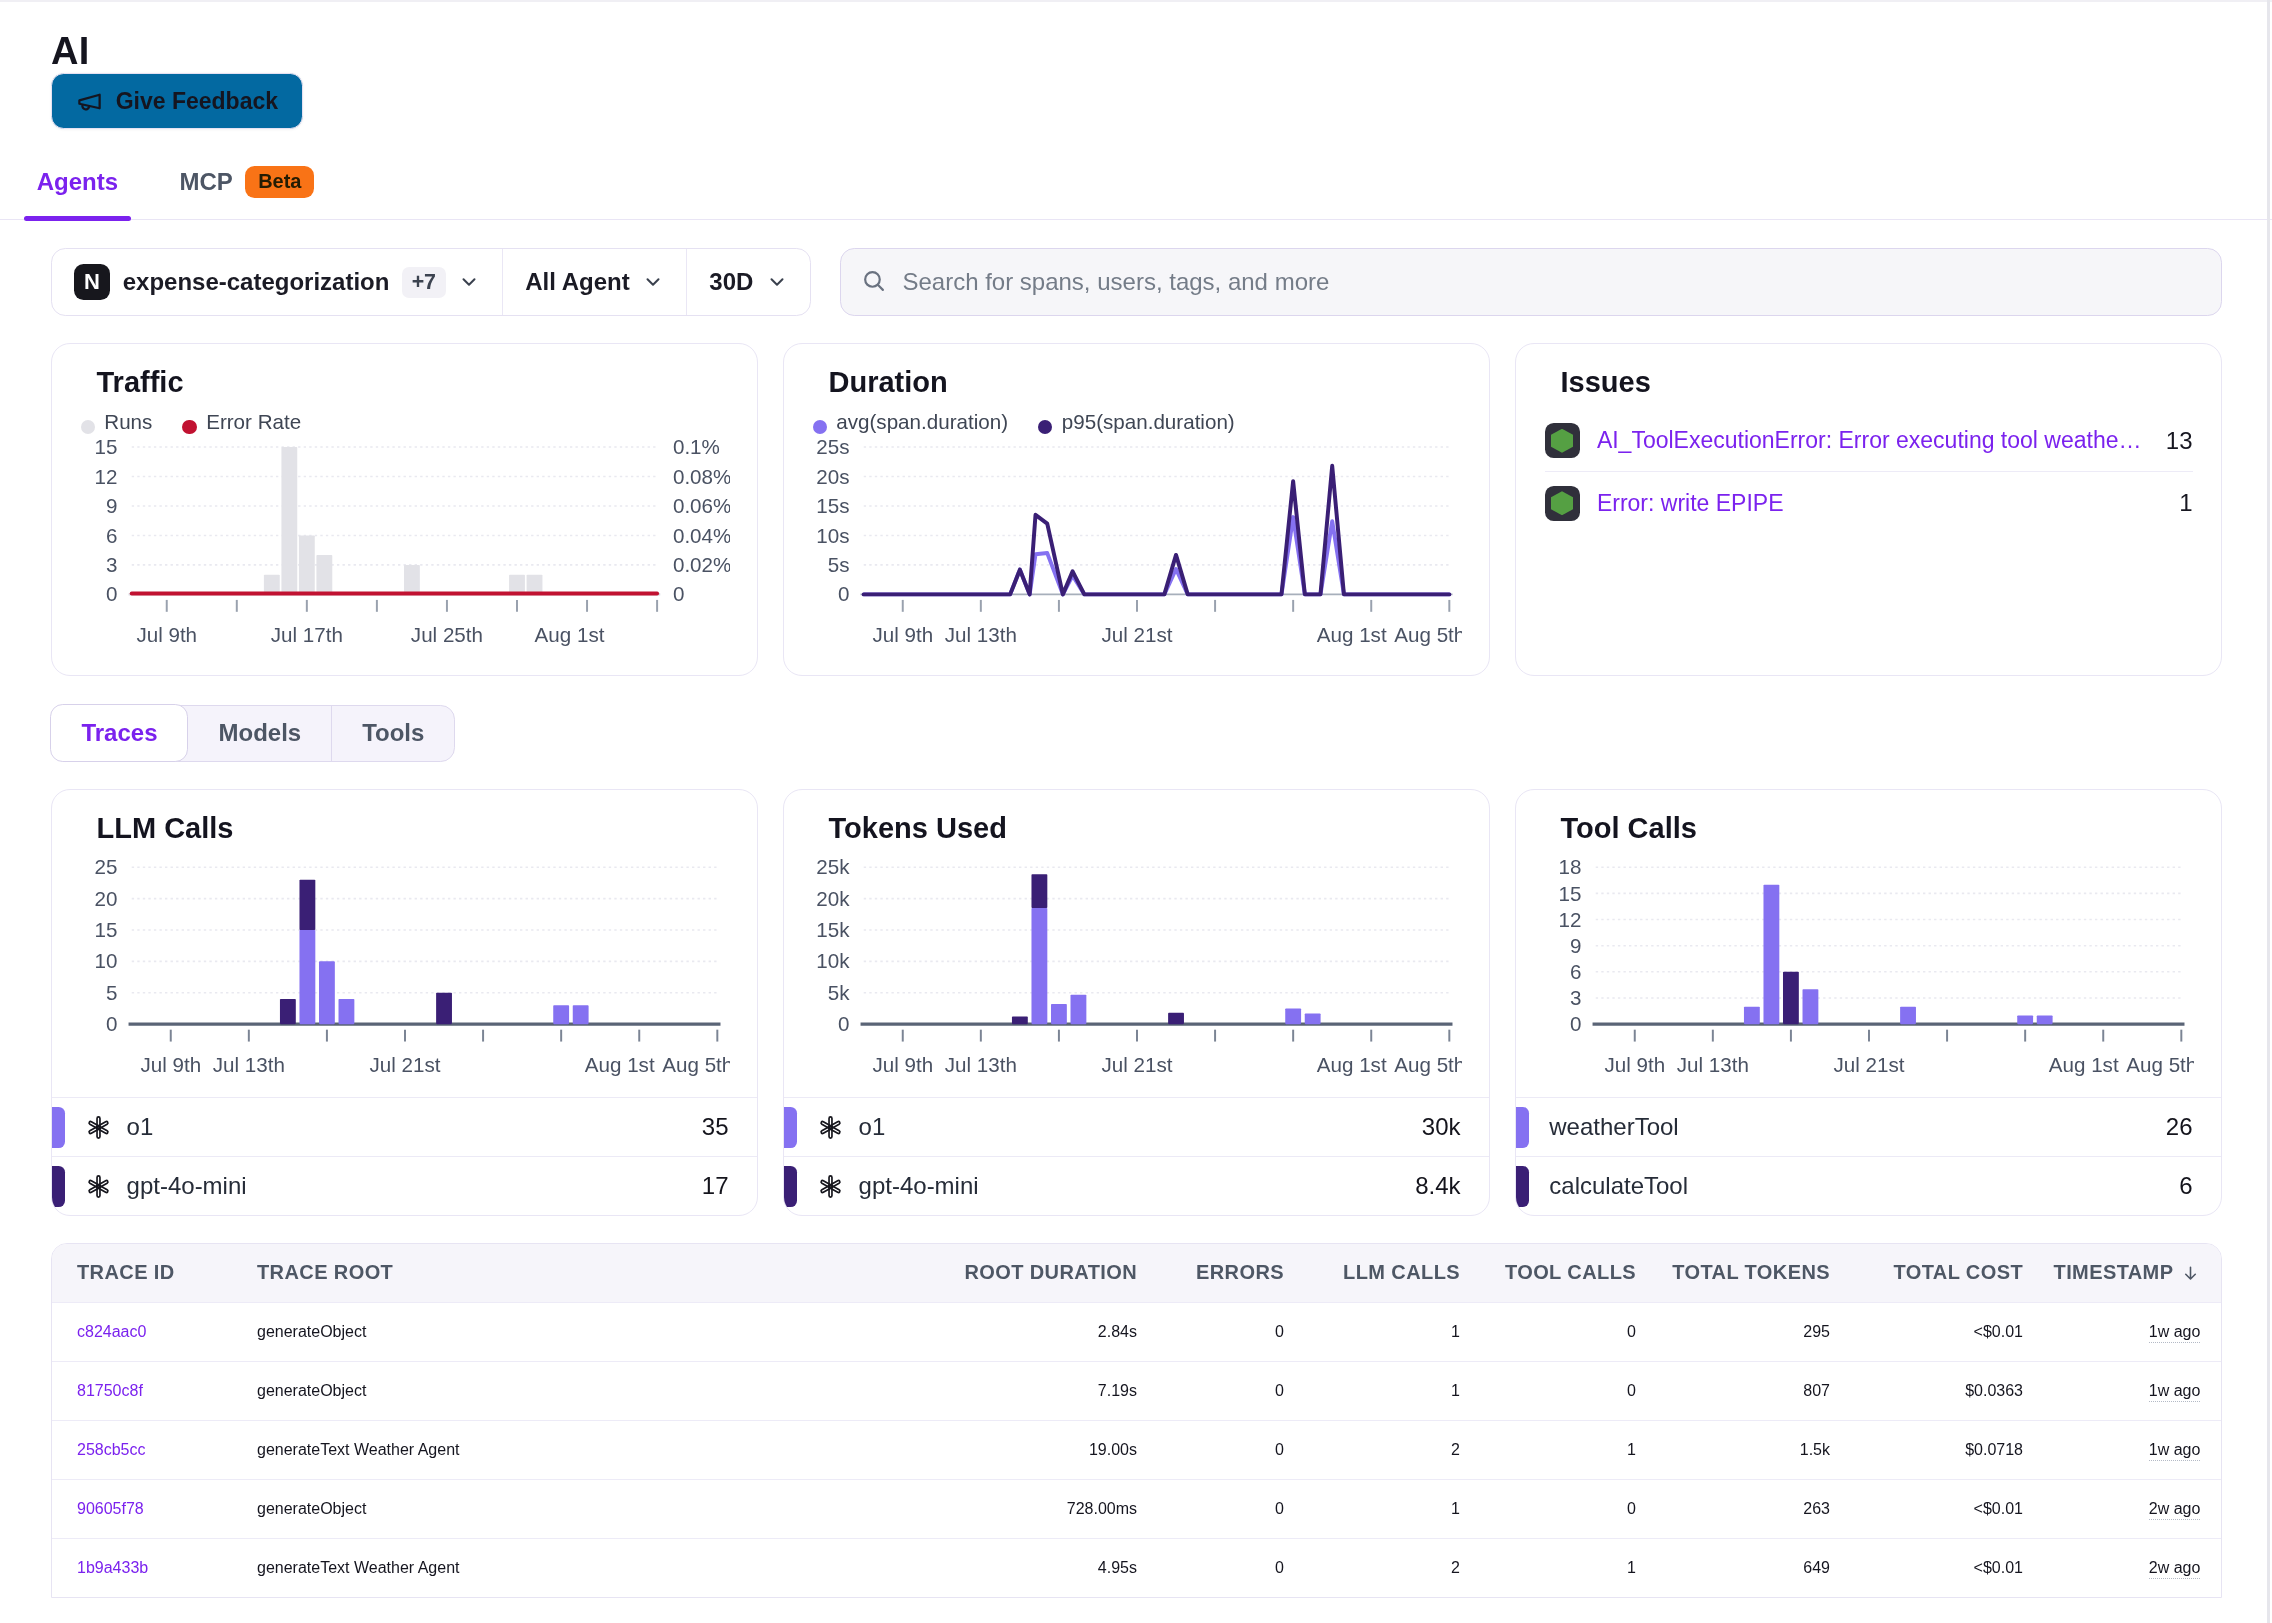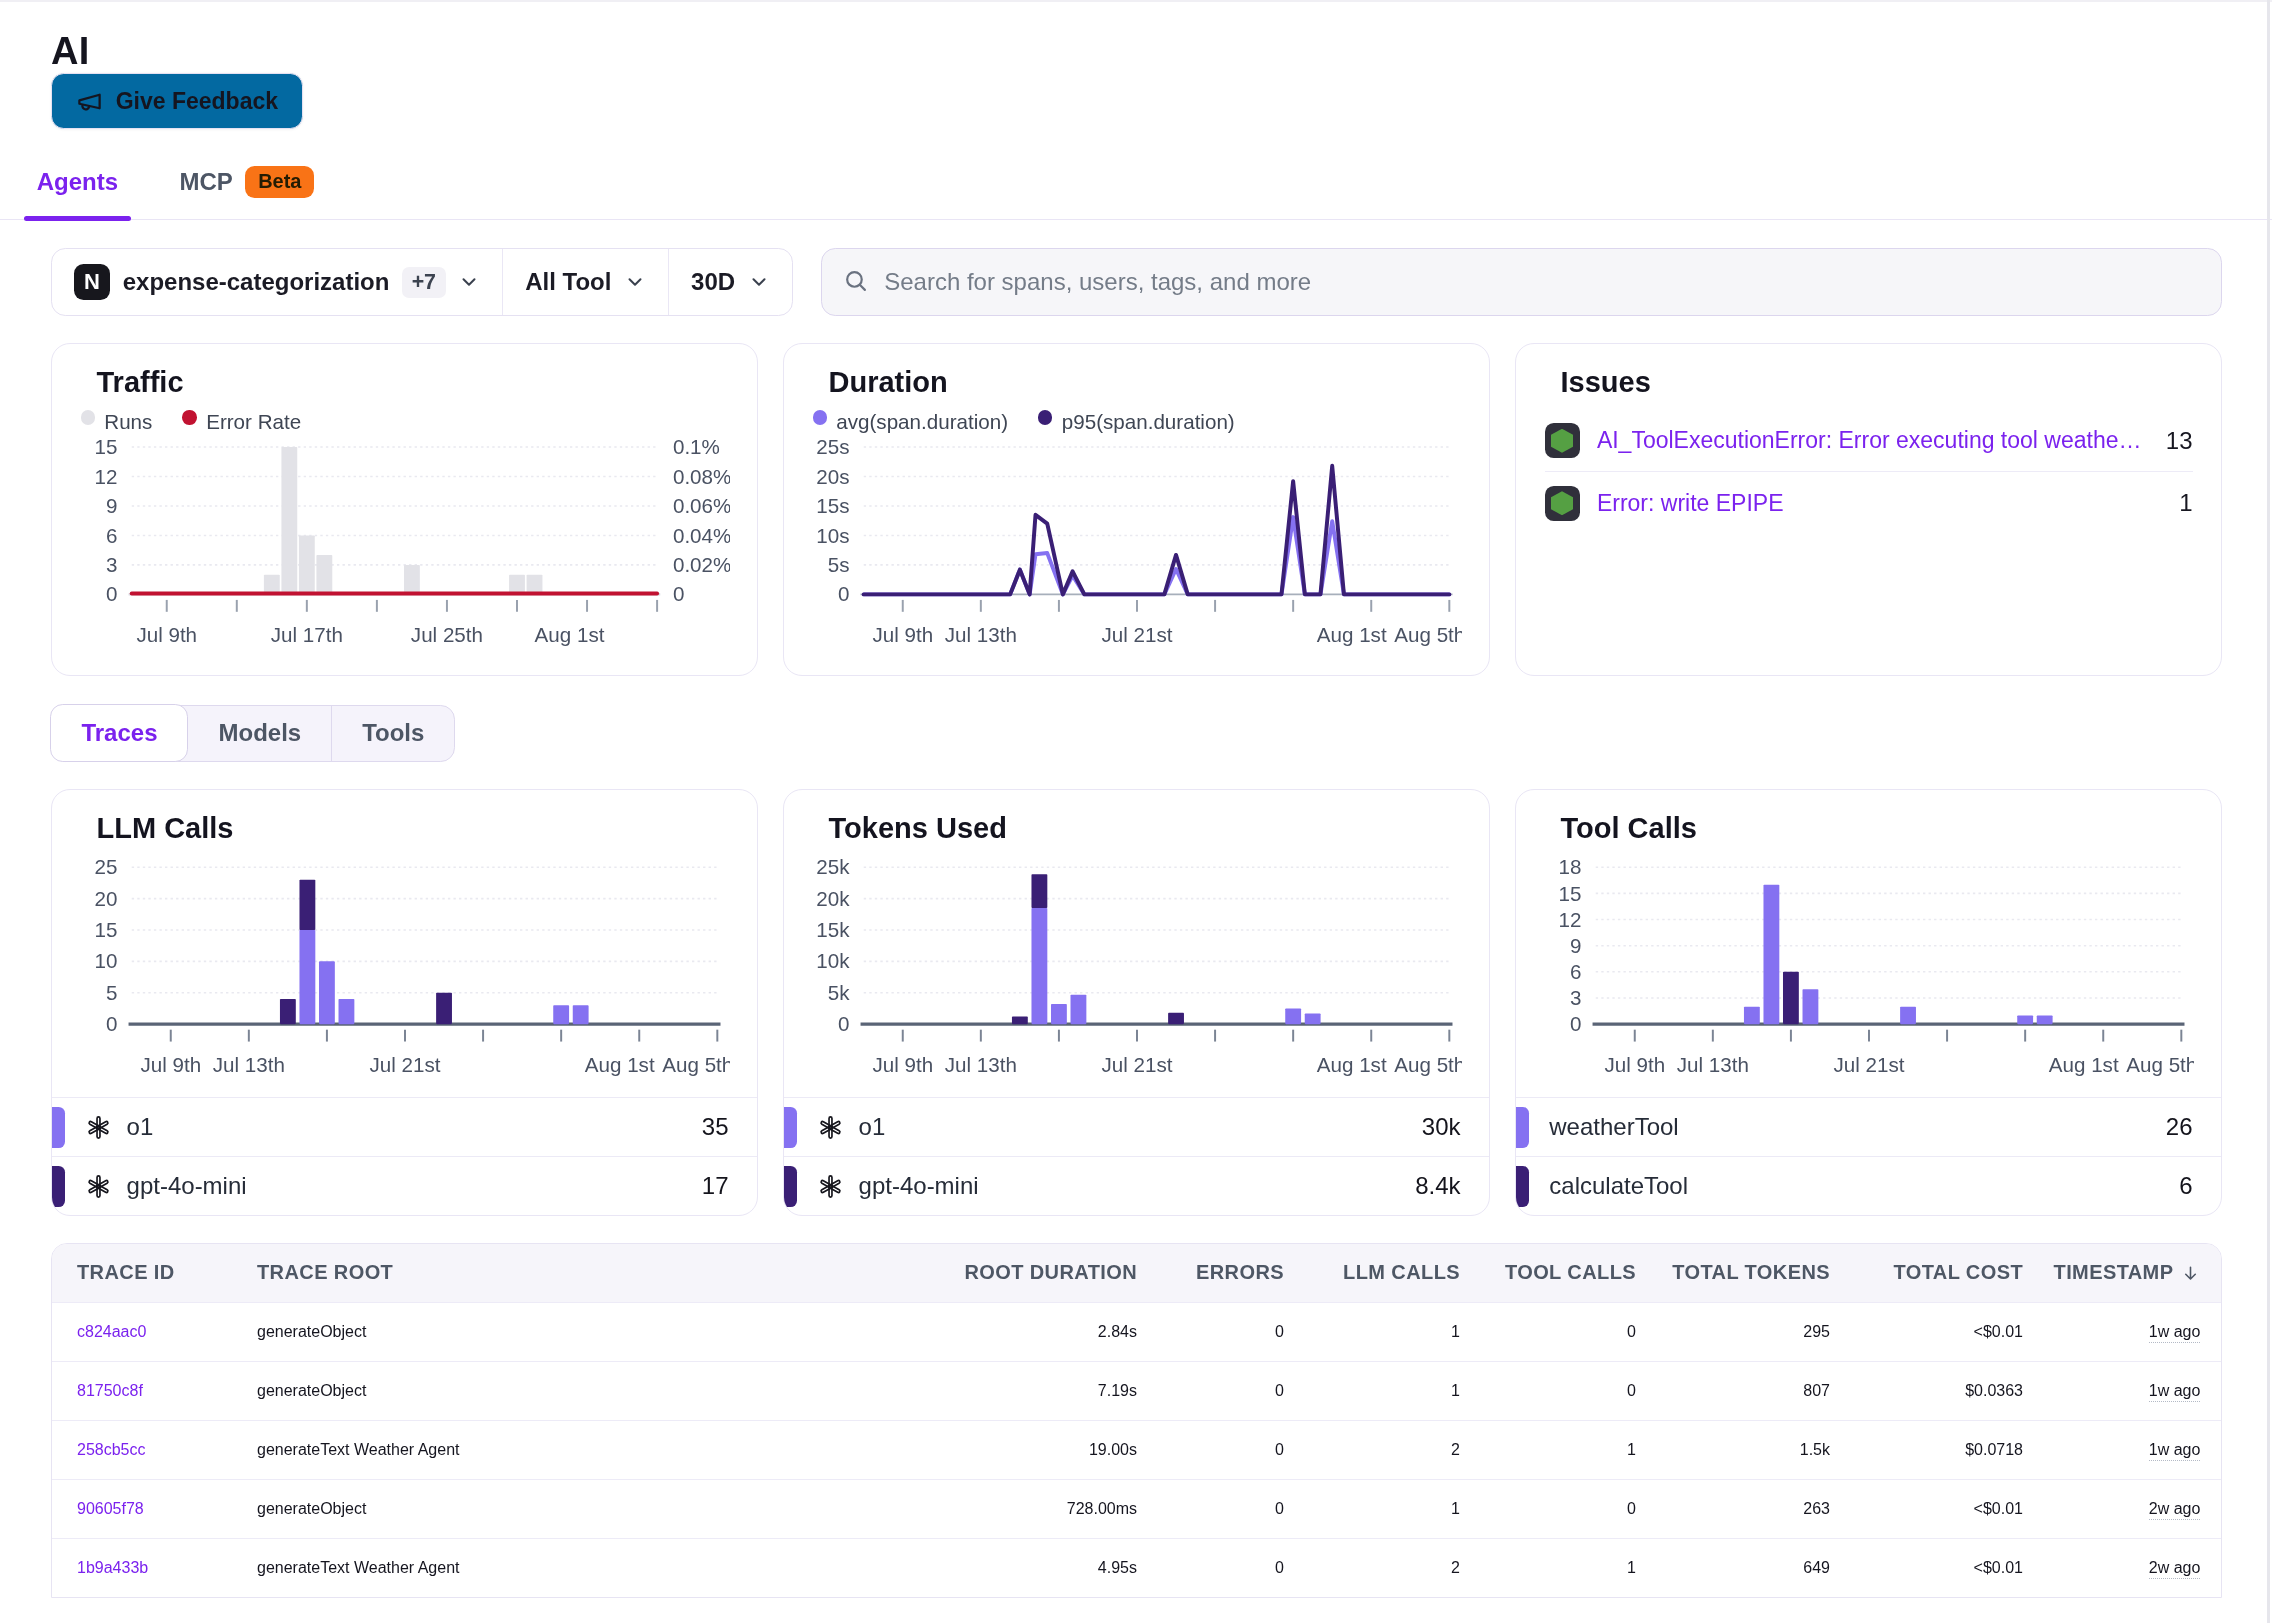--- a/index.html
+++ b/index.html
@@ -42,21 +42,21 @@
     border-radius:14.3px;padding:0 20.6px;justify-content:flex-end;}
   .search-box input{flex:1;border:none;outline:none;background:transparent;font-size:24px;color:#3c4350;
     font-family:inherit;}
   .search-box input::placeholder{color:#747c88;}
 
   
   .cards{display:grid;grid-template-columns:repeat(3,1fr);gap:25px;margin-top:27px;}
   .card{background:#fff;border:1.6px solid #e9e6f5;border-radius:19px;padding:22px 28.5px 14.3px;overflow:hidden;}
   .card h2{font-size:29px;font-weight:800;margin:0 16px 11px;color:#14141f;}
   .dot-legend{display:flex;gap:30px;align-items:center;margin-bottom:4.8px;min-height:24px;}
-  .dot-legend .item{display:flex;align-items:flex-start;gap:9.5px;font-size:20.6px;color:#3f4654;}
+  .dot-legend .item{display:flex;align-items:flex-end;gap:9.5px;font-size:20.6px;color:#3f4654;}
   .dot{width:14.3px;height:14.3px;border-radius:50%;display:inline-block;}
   .card svg.chart{display:block;margin-top:4.8px;}
 
   
   .issue-row{display:flex;align-items:center;gap:17.4px;height:62px;}
   .issue-row.first{border-bottom:1.6px solid #edebf7;}
   .issue-icon{width:35px;height:35px;border-radius:8.7px;background:#30303b;display:grid;place-items:center;flex:none;}
   .issue-hex{width:22px;height:24px;background:#55a043;
     clip-path:polygon(50% 0,100% 25%,100% 75%,50% 100%,0 75%,0 25%);}
   .issue-text{flex:1;font-size:23px;color:#7b22ee;white-space:nowrap;overflow:hidden;text-overflow:ellipsis;cursor:pointer;}
@@ -128,21 +128,21 @@
     <div class="seg-control">
       <div class="seg">
         <span class="n-logo">N</span>
         <span>expense-categorization</span>
         <span class="chip">+7</span>
         <svg class="chev" width="22" height="22" viewBox="0 0 24 24" fill="none" stroke="#3a414e" stroke-width="2.2" stroke-linecap="round" stroke-linejoin="round">
             <polyline points="6 9 12 15 18 9"></polyline>
           </svg>
       </div>
       <div class="seg">
-        <span>All Tool</span>
+        <span>All Agent</span>
         <svg class="chev" width="22" height="22" viewBox="0 0 24 24" fill="none" stroke="#3a414e" stroke-width="2.2" stroke-linecap="round" stroke-linejoin="round">
             <polyline points="6 9 12 15 18 9"></polyline>
           </svg>
       </div>
       <div class="seg">
         <span>30D</span>
         <svg class="chev" width="22" height="22" viewBox="0 0 24 24" fill="none" stroke="#3a414e" stroke-width="2.2" stroke-linecap="round" stroke-linejoin="round">
             <polyline points="6 9 12 15 18 9"></polyline>
           </svg>
       </div>

